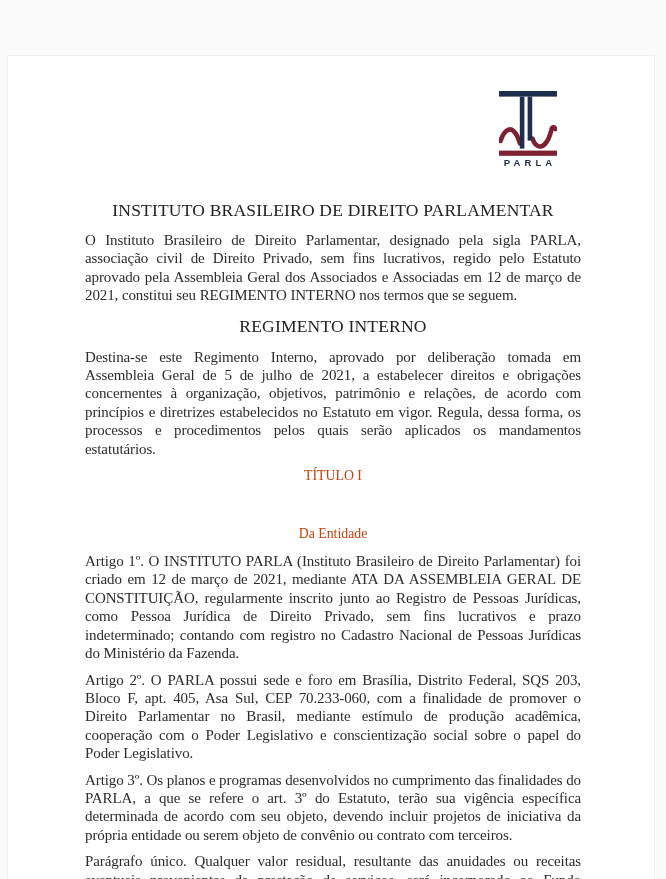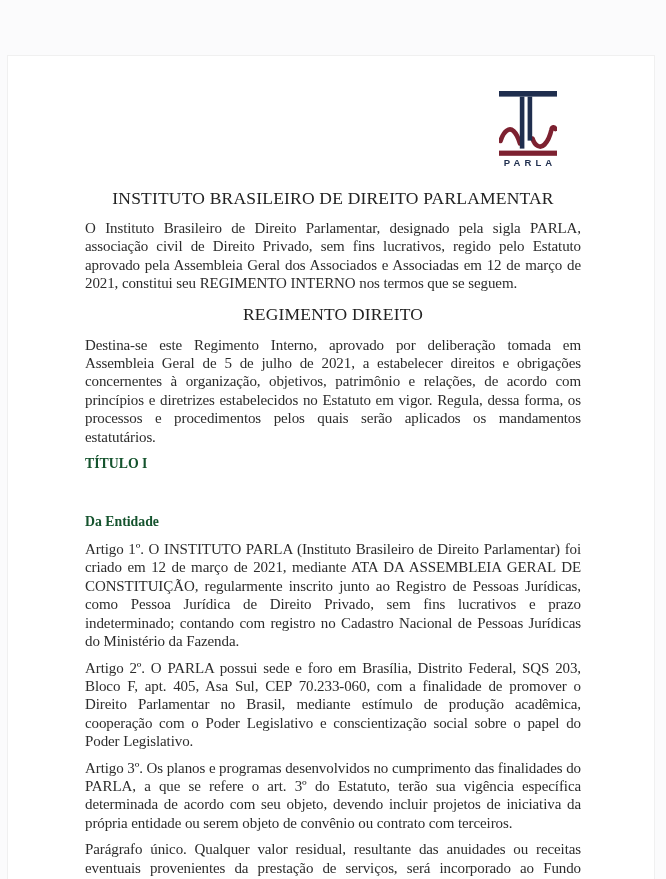--- a/index.html
+++ b/index.html
@@ -25,24 +25,24 @@
     font-family:"Liberation Sans","DejaVu Sans",sans-serif;
     font-weight:bold;font-size:9.5px;line-height:9px;
     letter-spacing:4.1px;margin-right:-4.1px;margin-top:2px;
     color:#1f2e4e;white-space:nowrap;
   }
   
   h1,h2{
     font-weight:normal;text-align:center;color:#222222;
     font-size:17.5px;line-height:22px;letter-spacing:.2px;
   }
-  h1{margin:20px 0 10px;}
+  h1{margin:32px 0 10px;}
   h2{margin:10px 0 11px;}
   h3,h4{
-    font-weight:bold;color:#14532d;
+    font-weight:normal;text-align:center;color:#c2410c;
     font-size:13.8px;line-height:18px;margin:0;
   }
   h3{margin-top:9px;}
   h4{margin-bottom:9px;margin-top:40px;}
   
   p{
     font-size:15px;line-height:18.4px;text-align:justify;
     letter-spacing:-0.1px;margin:0 0 8px;color:#2c2c2c;
   }
   p.no-gap{margin-bottom:0;}
@@ -63,21 +63,21 @@
           <rect x="0" y="59.6" width="58" height="5.2" fill="#7d2130"></rect>
         </svg>
         <div class="wordmark">PARLA</div>
       </div>
     </div>
 
     <h1>INSTITUTO BRASILEIRO DE DIREITO PARLAMENTAR</h1>
 
     <p>O Instituto Brasileiro de Direito Parlamentar, designado pela sigla PARLA, associação civil de Direito Privado, sem fins lucrativos, regido pelo Estatuto aprovado pela Assembleia Geral dos Associados e Associadas em 12 de março de 2021, constitui seu REGIMENTO INTERNO nos termos que se seguem.</p>
 
-    <h2>REGIMENTO DIREITO</h2>
+    <h2>REGIMENTO INTERNO</h2>
 
     <p>Destina-se este Regimento Interno, aprovado por deliberação tomada em Assembleia Geral de 5 de julho de 2021, a estabelecer direitos e obrigações concernentes à organização, objetivos, patrimônio e relações, de acordo com princípios e diretrizes estabelecidos no Estatuto em vigor. Regula, dessa forma, os processos e procedimentos pelos quais serão aplicados os mandamentos estatutários.</p>
 
     <h3>TÍTULO I</h3>
     <h4>Da Entidade</h4>
 
     <p>Artigo 1º. O INSTITUTO PARLA (Instituto Brasileiro de Direito Parlamentar) foi criado em 12 de março de 2021, mediante ATA DA ASSEMBLEIA GERAL DE CONSTITUIÇÃO, regularmente inscrito junto ao Registro de Pessoas Jurídicas, como Pessoa Jurídica de Direito Privado, sem fins lucrativos e prazo indeterminado; contando com registro no Cadastro Nacional de Pessoas Jurídicas do Ministério da Fazenda.</p>
     <p>Artigo 2º. O PARLA possui sede e foro em Brasília, Distrito Federal, SQS 203, Bloco F, apt. 405, Asa Sul, CEP 70.233-060, com a finalidade de promover o Direito Parlamentar no Brasil, mediante estímulo de produção acadêmica, cooperação com o Poder Legislativo e conscientização social sobre o papel do Poder Legislativo.</p>
     <p>Artigo 3º. Os planos e programas desenvolvidos no cumprimento das finalidades do PARLA, a que se refere o art. 3º do Estatuto, terão sua vigência específica determinada de acordo com seu objeto, devendo incluir projetos de iniciativa da própria entidade ou serem objeto de convênio ou contrato com terceiros.</p>
     <p>Parágrafo único. Qualquer valor residual, resultante das anuidades ou receitas eventuais provenientes da prestação de serviços, será incorporado ao Fundo Financeiro do PARLA, sendo expressamente vedada a distribuição de tal valor sob a forma de gratificação, em pecúnia, aos membros dos Conselhos e da Estrutura Executiva.</p>

